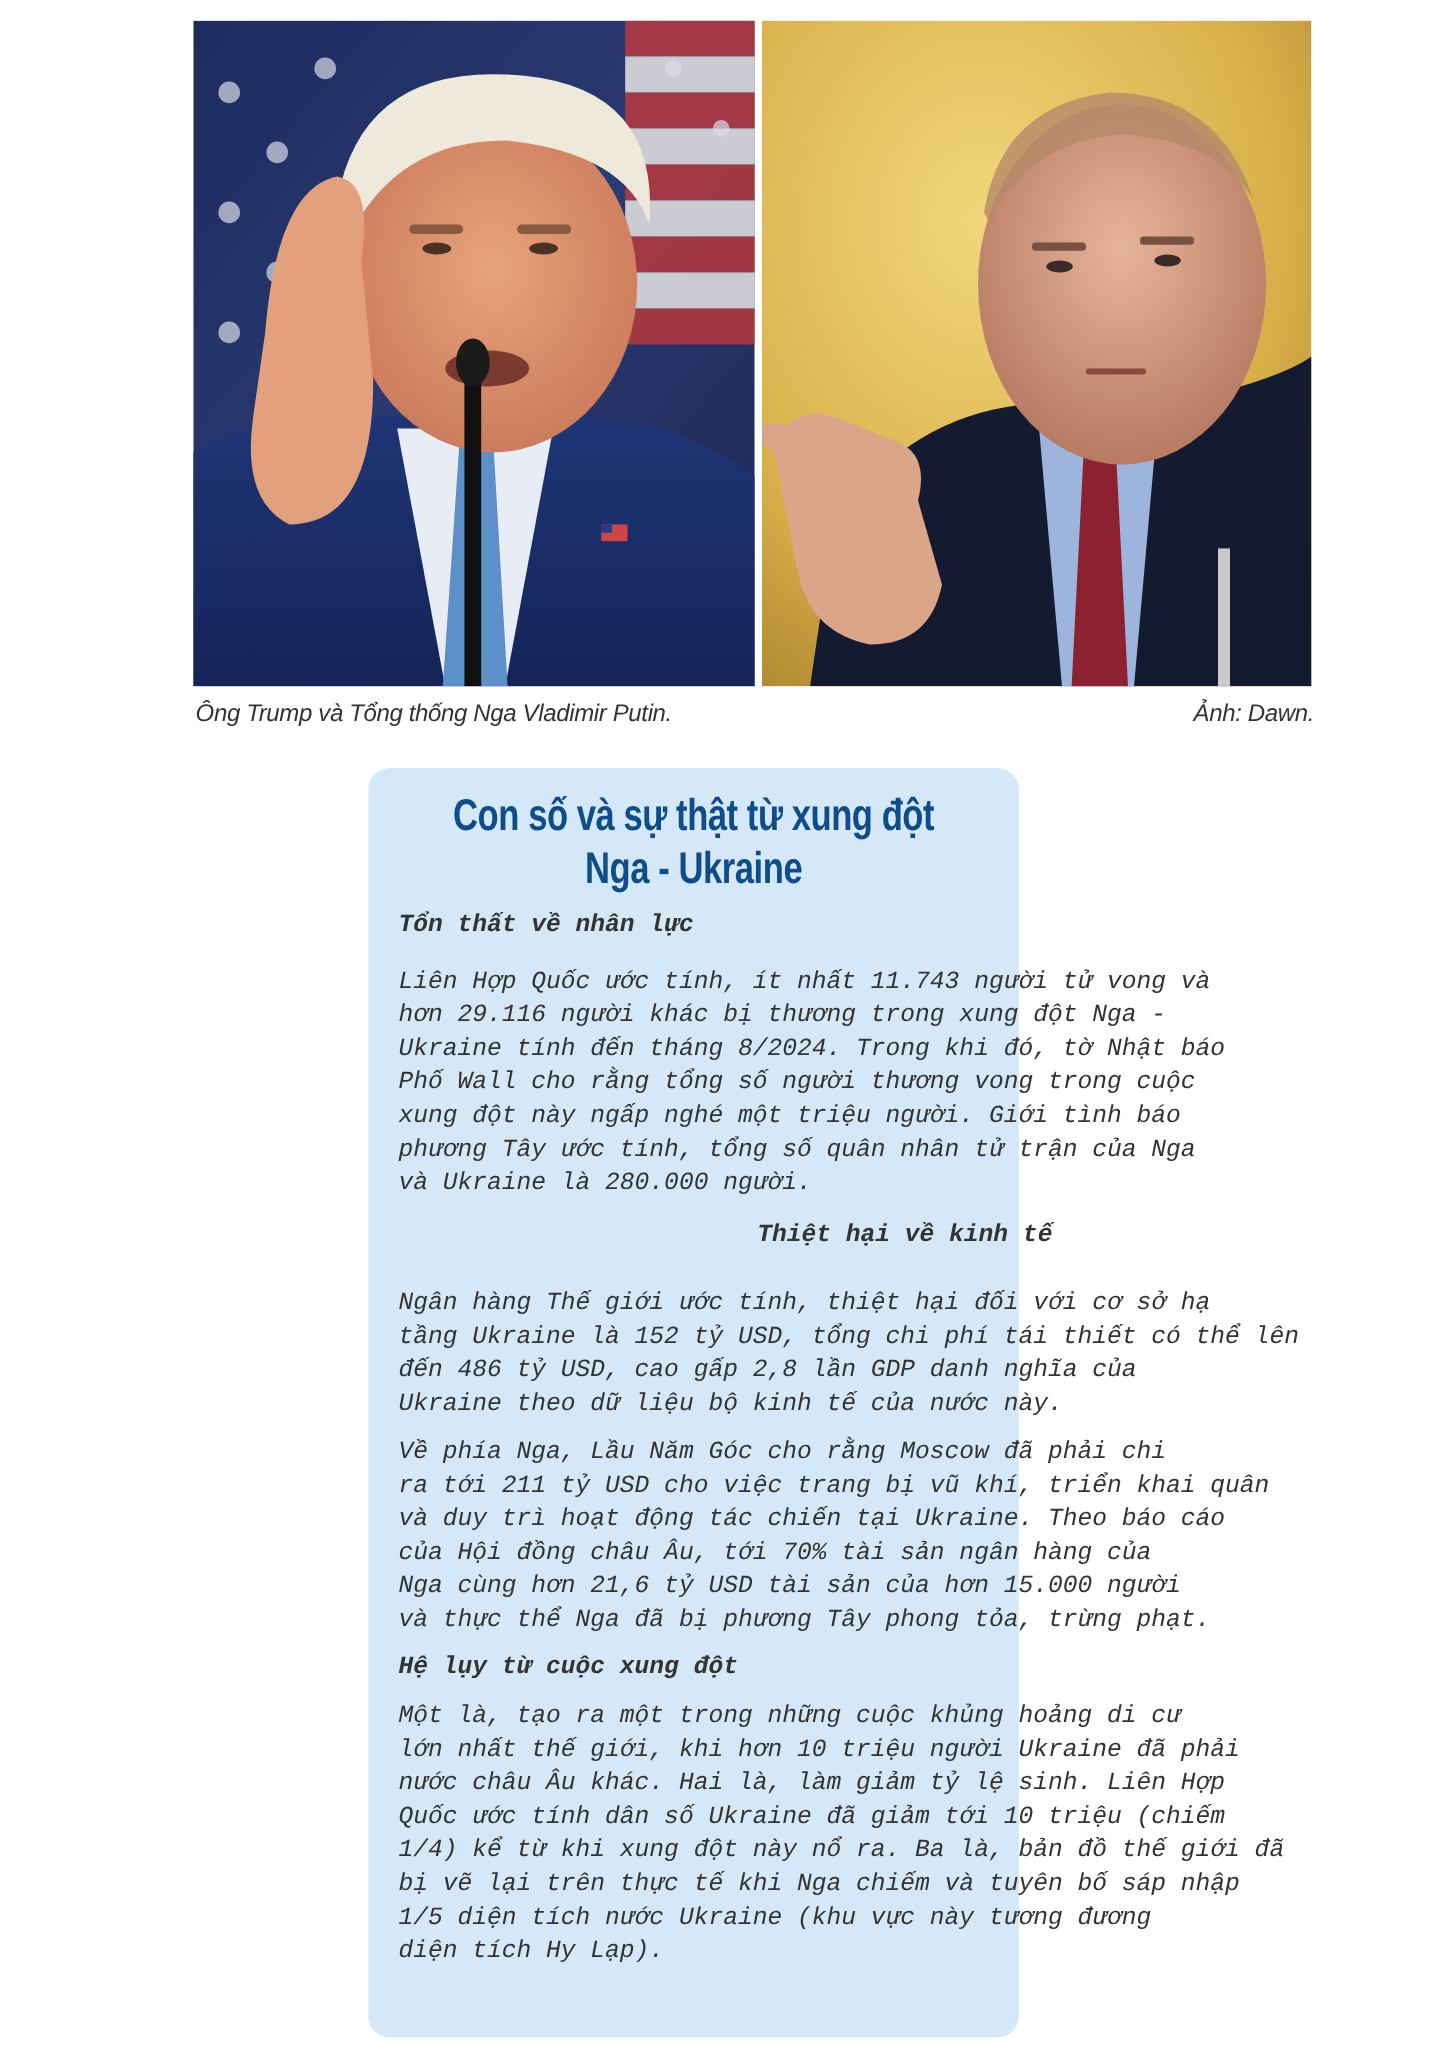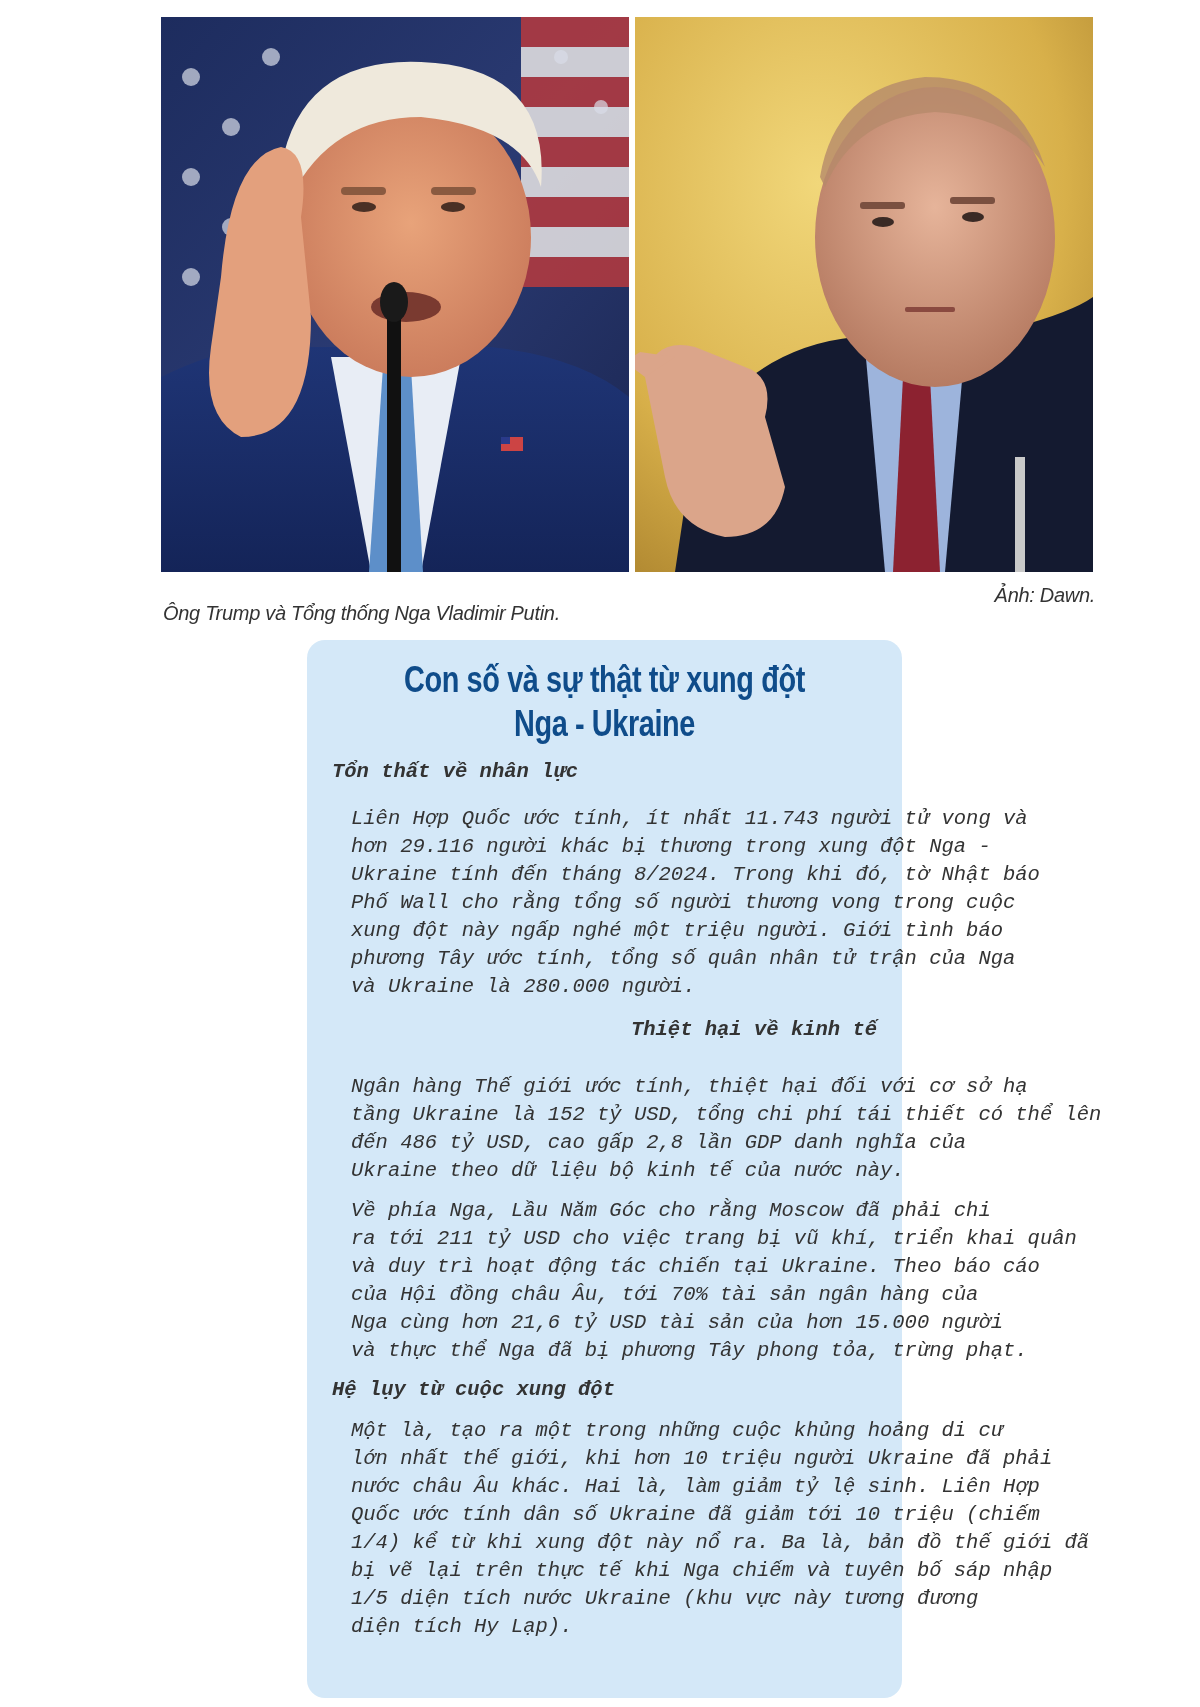--- a/index.html
+++ b/index.html
@@ -4,32 +4,32 @@
 <style>
   html, body { margin:0; padding:0; background:#ffffff; }
   body { width:1200px; height:1707px; position:relative; overflow:hidden; font-family:"Liberation Sans", sans-serif; }
 
   .photo { position:absolute; top:17px; height:555px; overflow:hidden; }
   .photo svg { display:block; width:100%; height:100%; }
   #photo-left { left:161px; width:468px; }
   #photo-right { left:635px; width:458px; }
 
   .caption { position:absolute; top:584px; font-family:"Liberation Sans", sans-serif; font-style:italic; font-size:20px; color:#333; letter-spacing:-0.3px; }
-  #caption-left { left:163px;margin-top:18px; }
+  #caption-left { left:163px; }
   #caption-right { right:105px; }
 
-  #factbox { position:absolute; left:307px; top:640px; width:595px; height:1058px; background:#d4e8f8; border-radius:18px; }
+  #factbox { position:absolute; left:307px; top:640px; width:542px; height:1058px; background:#d4e8f8; border-radius:18px; }
   .title { position:absolute; left:0; right:0; text-align:center; color:#0f4c8a; font-family:"Liberation Sans", sans-serif; font-weight:bold; font-size:37px; line-height:44px; transform:scaleX(0.78); transform-origin:center; letter-spacing:-0.5px; }
   #title-1 { top:18px; }
   #title-2 { top:62px; }
 
   .content { position:absolute; left:25px; width:545px; color:#333333; font-family:Liberation Mono, monospace; font-style:italic; font-size:20.5px; line-height:28px; }
   .sec-head { font-weight:bold; margin:0; height:28px; }
   .para { margin:0; text-align:justify; text-align-last:left; }
-  .line { display:block; white-space:nowrap; text-align:justify; text-align-last:justify;margin-left:19px; }
+  .line { display:block; white-space:nowrap; text-align:justify; text-align-last:justify; }
   .line.last { text-align-last:left; }
 </style>
 </head>
 <body>
 
 <div class="photo" id="photo-left">
   <svg viewBox="0 0 468 555" preserveAspectRatio="none">
     <defs>
       <linearGradient id="flagbg" x1="0" y1="0" x2="1" y2="1">
         <stop offset="0" stop-color="#1d2c5e"></stop>

